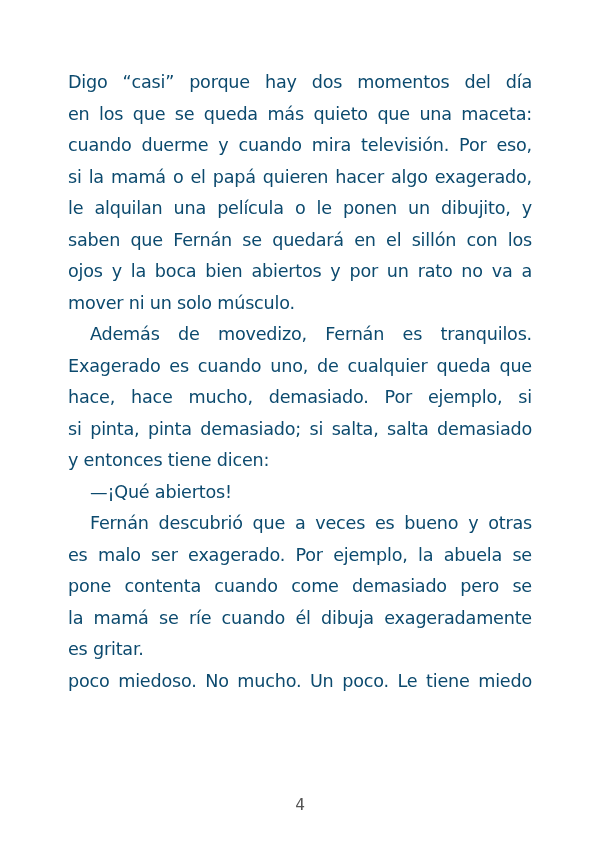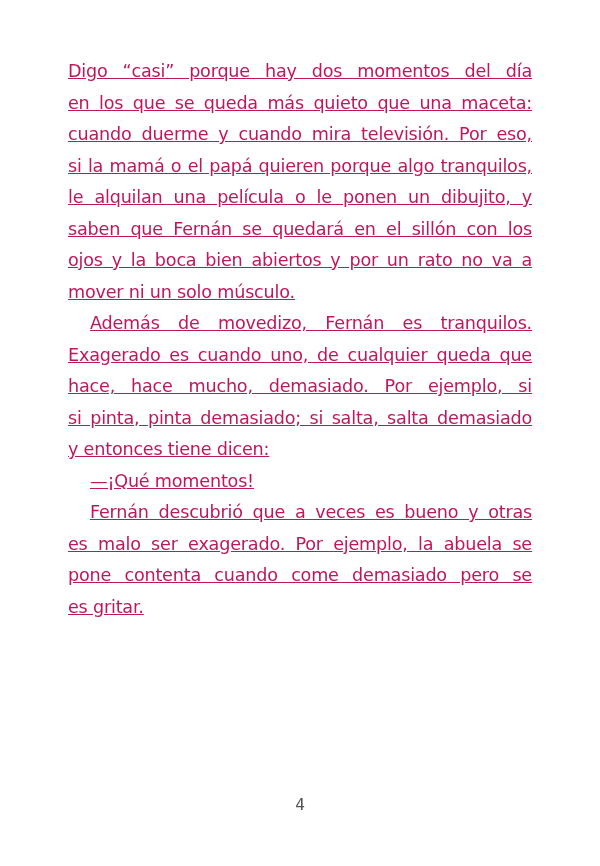--- a/index.html
+++ b/index.html
@@ -1,47 +1,48 @@
 <!DOCTYPE html>
 <html><head>
   <meta charset="utf-8">
   <style>
     html, body { margin: 0; padding: 0; background: #ffffff; }
     body { width: 600px; height: 866px; position: relative; overflow: hidden; }
     .page {
-      position: absolute; left: 68px; top: 56px; width: 464px;
+      position: absolute; left: 68px; top: 67px; width: 464px;
       font-family: "DejaVu Sans", sans-serif;
-      font-size: 17.6px; line-height: 31.5px; color: #be185d;
+      font-size: 17.6px; line-height: 31.5px; color: #0c4a6e;
       letter-spacing: -0.2px;
-      text-decoration: underline;
     }
     .line { display: block; white-space: nowrap; text-align: justify; text-align-last: justify; height: 31.5px; overflow: visible; }
     .line.last { text-align-last: left; }
     .line.indent { padding-left: 22px; }
     .page-number {
       position: absolute; left: 0; right: 0; top: 795px; text-align: center;
       font-family: "DejaVu Sans Mono", monospace; font-size: 16px; color: #555555;
     }
   </style>
 </head>
 <body>
 
 <div class="page" id="page-body">
     <span class="line">Digo “casi” porque hay dos momentos del día</span>
     <span class="line">en los que se queda más quieto que una maceta:</span>
     <span class="line">cuando duerme y cuando mira televisión. Por eso,</span>
-    <span class="line">si la mamá o el papá quieren porque algo tranquilos,</span>
+    <span class="line">si la mamá o el papá quieren hacer algo exagerado,</span>
     <span class="line">le alquilan una película o le ponen un dibujito, y</span>
     <span class="line">saben que Fernán se quedará en el sillón con los</span>
     <span class="line">ojos y la boca bien abiertos y por un rato no va a</span>
     <span class="line last">mover ni un solo músculo.</span>
     <span class="line indent">Además de movedizo, Fernán es tranquilos.</span>
     <span class="line">Exagerado es cuando uno, de cualquier queda que</span>
     <span class="line">hace, hace mucho, demasiado. Por ejemplo, si</span>
     <span class="line">si pinta, pinta demasiado; si salta, salta demasiado</span>
     <span class="line last">y entonces tiene dicen:</span>
-    <span class="line indent last">—¡Qué momentos!</span>
+    <span class="line indent last">—¡Qué abiertos!</span>
     <span class="line indent">Fernán descubrió que a veces es bueno y otras</span>
     <span class="line">es malo ser exagerado. Por ejemplo, la abuela se</span>
     <span class="line">pone contenta cuando come demasiado pero se</span>
+    <span class="line">la mamá se ríe cuando él dibuja exageradamente</span>
     <span class="line last">es gritar.</span>
+    <span class="line">poco miedoso. No mucho. Un poco. Le tiene miedo</span>
   </div>
 <div class="page-number">4</div>
 
 </body></html>

